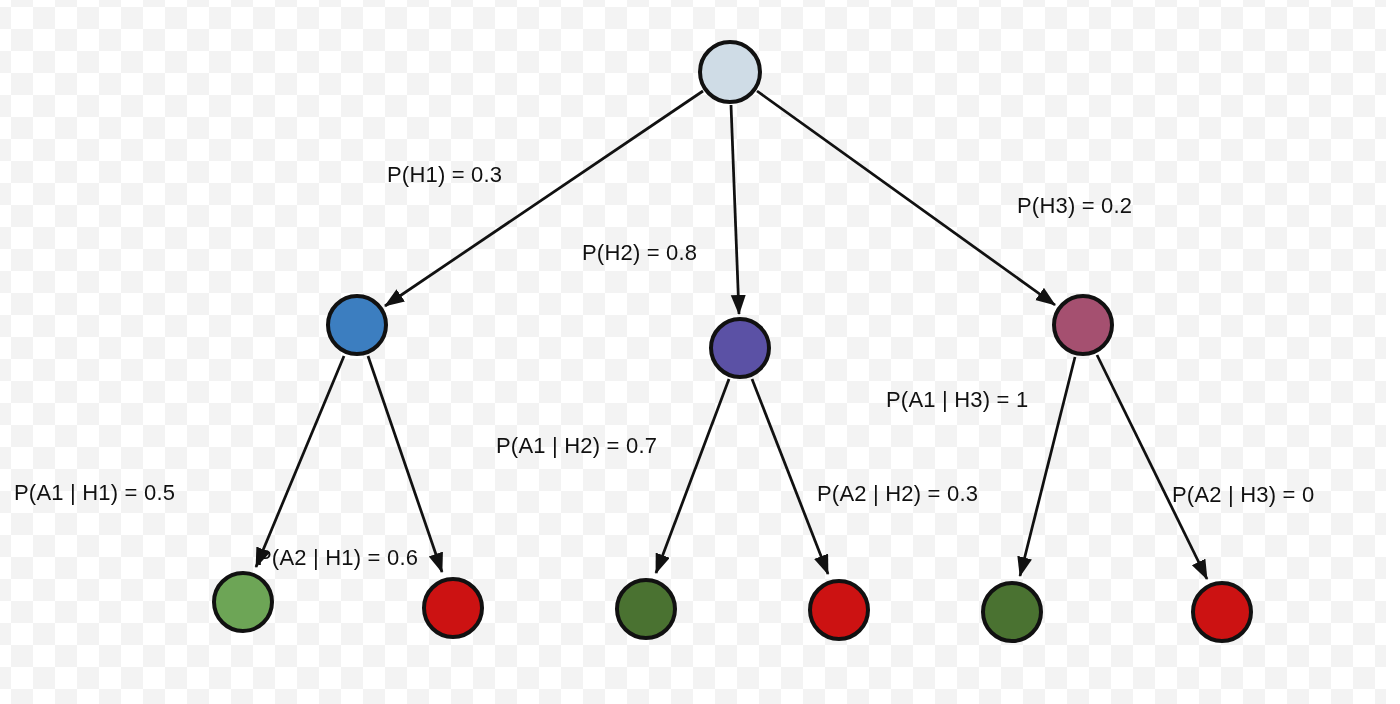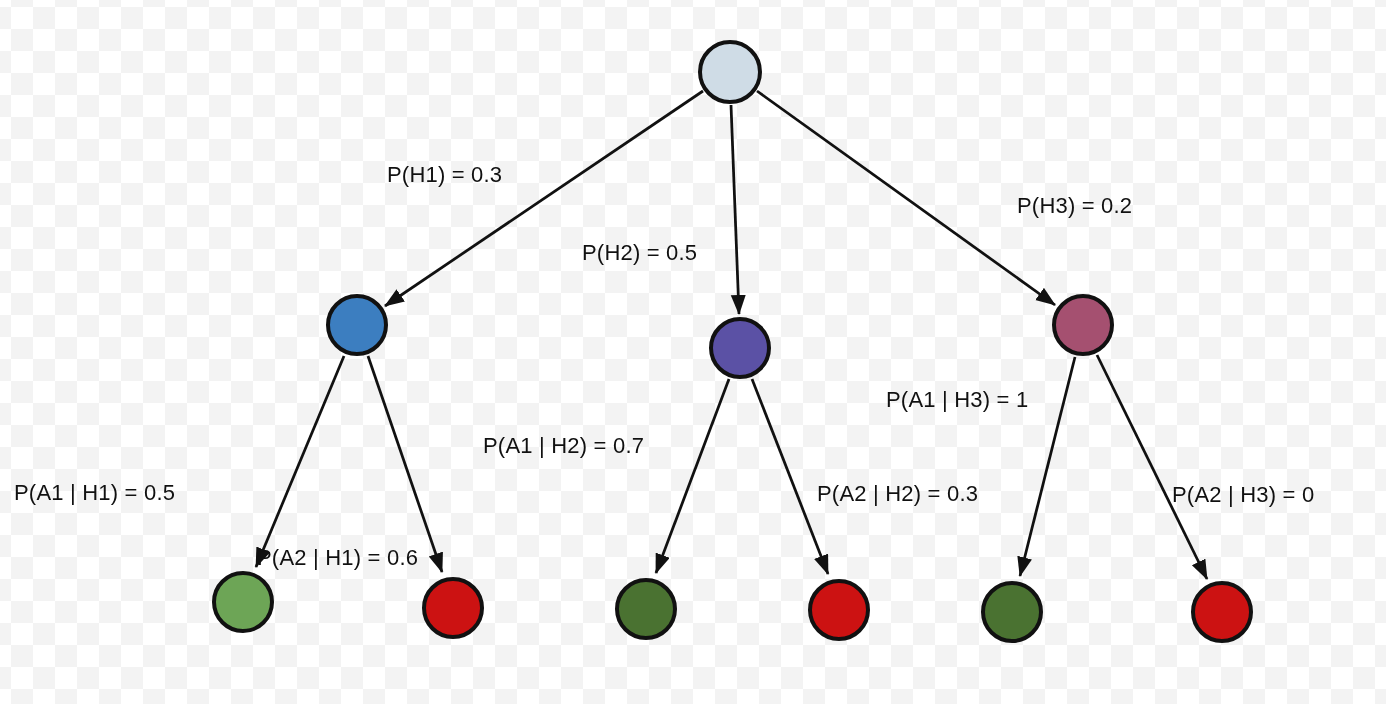--- a/index.html
+++ b/index.html
@@ -70,25 +70,25 @@
       <circle cx="243" cy="602" r="29" fill="#6da556"></circle>
       <circle cx="453" cy="608" r="29" fill="#cc1212"></circle>
       <circle cx="646" cy="609" r="29" fill="#4a7231"></circle>
       <circle cx="839" cy="610" r="29" fill="#cc1212"></circle>
       <circle cx="1012" cy="612" r="29" fill="#4a7231"></circle>
       <circle cx="1222" cy="612" r="29" fill="#cc1212"></circle>
     </g>
   </svg>
 
   <div class="edge-label" style="left:387px;  top:163px;">P(H1) = 0.3</div>
-  <div class="edge-label" style="left:582px;  top:241px;">P(H2) = 0.5</div>
+  <div class="edge-label" style="left:582px;  top:241px;">P(H2) = 0.8</div>
   <div class="edge-label" style="left:996px;  top:194px;margin-left:21px;">P(H3) = 0.2</div>
 
   <div class="edge-label" style="left:14px;   top:481px;text-align:right;">P(A1 | H1) = 0.5</div>
   <div class="edge-label" style="left:257px;  top:546px;">P(A2 | H1) = 0.6</div>
 
-  <div class="edge-label" style="left:483px;  top:434px;">P(A1 | H2) = 0.7</div>
+  <div class="edge-label" style="left:496px;  top:434px;">P(A1 | H2) = 0.7</div>
   <div class="edge-label" style="left:817px;  top:482px;text-align:center;">P(A2 | H2) = 0.3</div>
 
   <div class="edge-label" style="left:886px;  top:388px;">P(A1 | H3) = 1</div>
   <div class="edge-label" style="left:1172px; top:483px;text-align:right;">P(A2 | H3) = 0</div>
 
 </div>
 
 </body></html>

